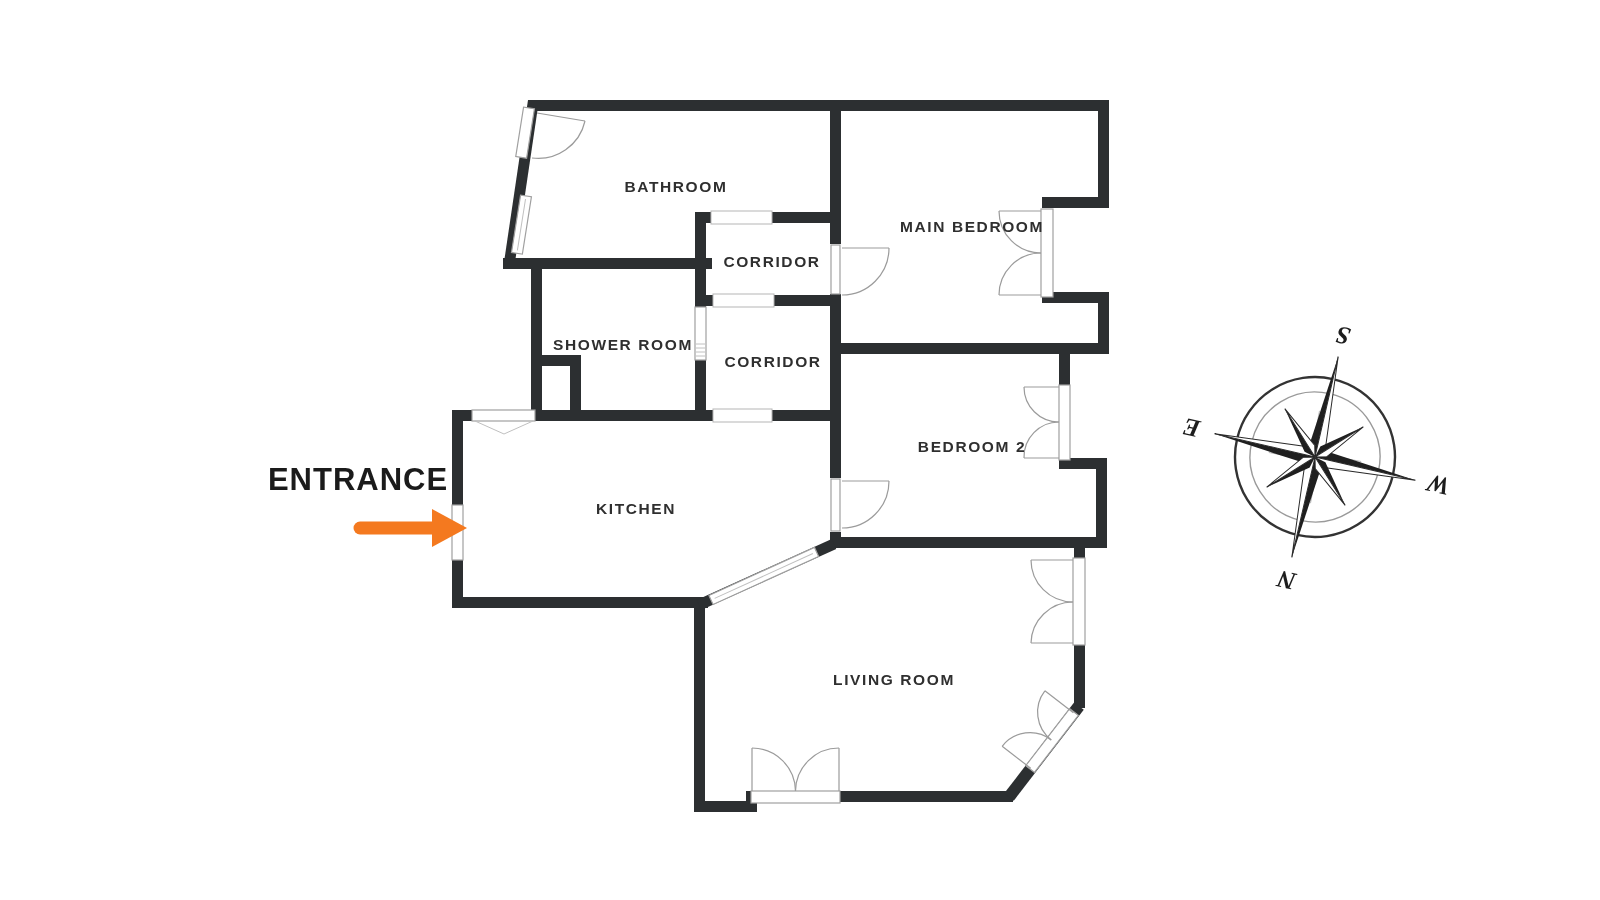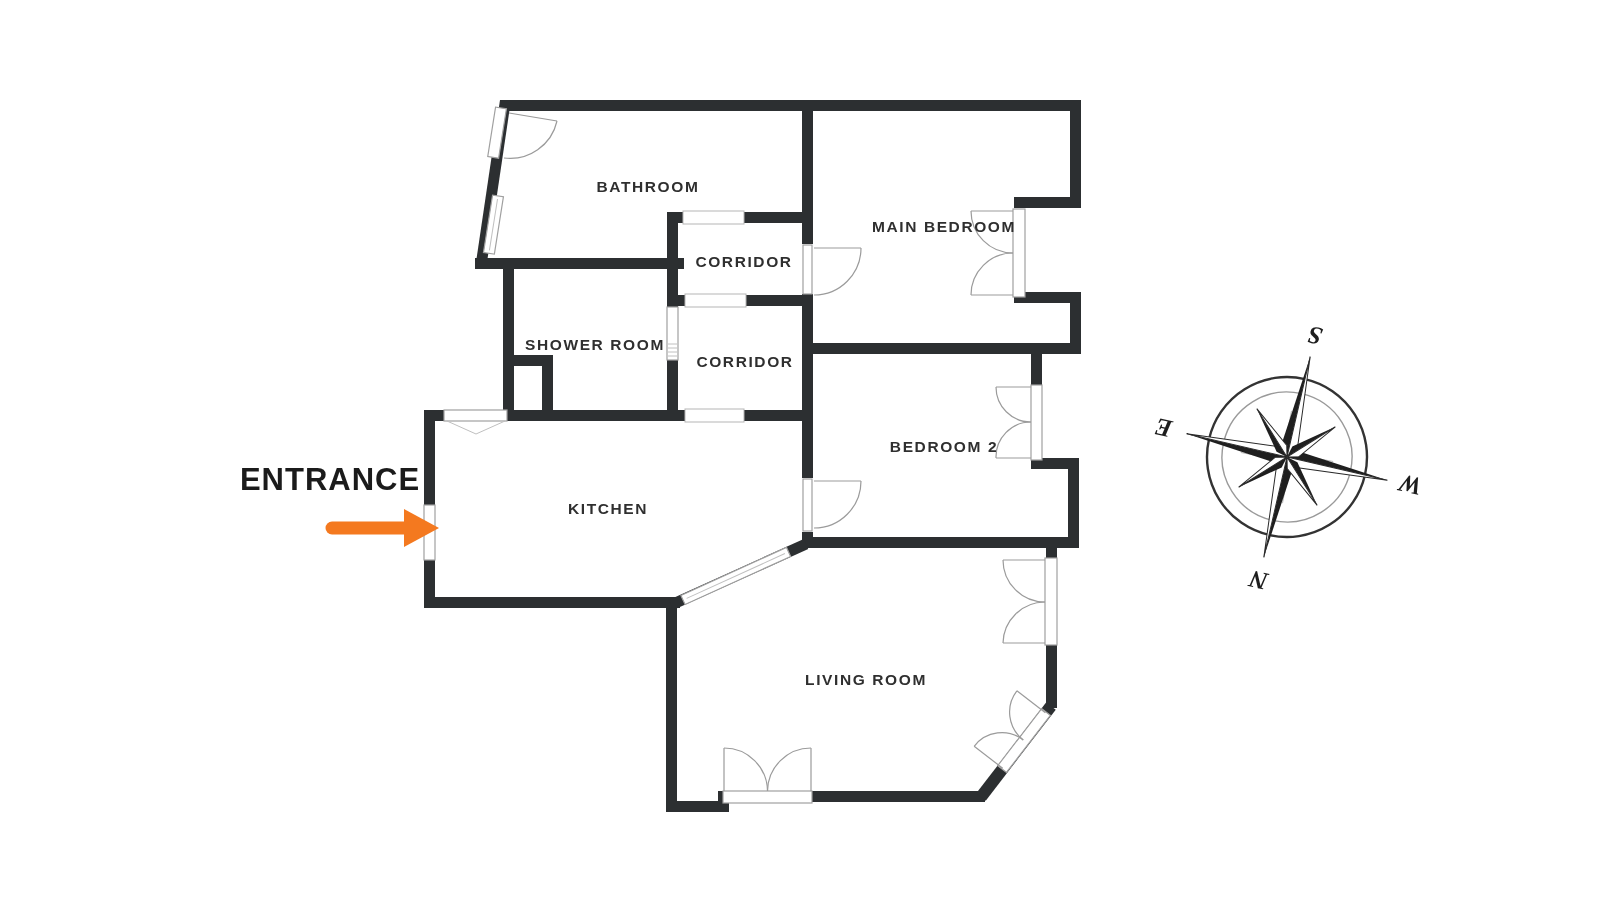--- a/index.html
+++ b/index.html
@@ -1,17 +1,17 @@
 <!DOCTYPE html>
 <html><head>
 <meta charset="utf-8">
 <style>
   html,body{margin:0;padding:0;background:#ffffff;}
   .stage{position:relative;width:1436px;height:900px;background:#fff;overflow:hidden;
-         font-family:"Liberation Sans", sans-serif;}
+         font-family:"Liberation Sans", sans-serif;padding-left:28px;}
   svg text{user-select:none;}
   .room-label{font-family:"Liberation Sans", sans-serif;font-weight:bold;font-size:15.5px;
               letter-spacing:1.6px;fill:#2f2f2f;}
   .entrance-label{font-family:"Liberation Sans", sans-serif;font-weight:bold;font-size:31px;
                   letter-spacing:1px;fill:#1b1b1b;}
   .compass-letter{font-family:"Liberation Serif", serif;font-style:italic;font-weight:600;
                   font-size:25px;fill:#1d1d1d;}
   .wall{fill:#2c2f31;}
   .wall-line{stroke:#2c2f31;fill:none;}
   .win{fill:#ffffff;stroke:#a0a0a0;stroke-width:1.2;}

